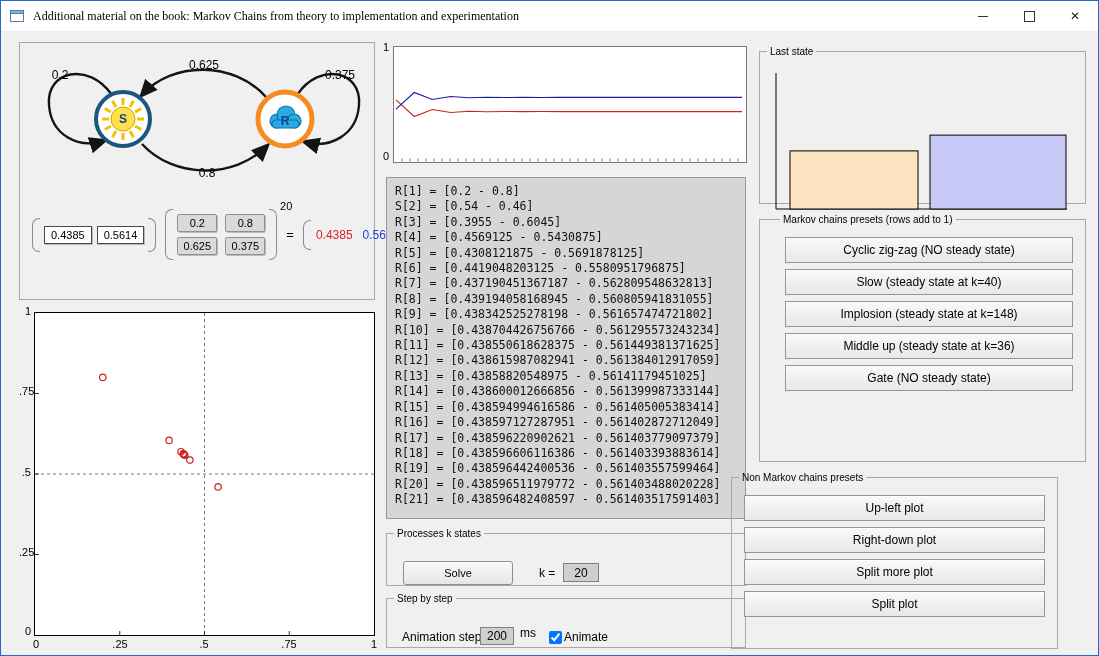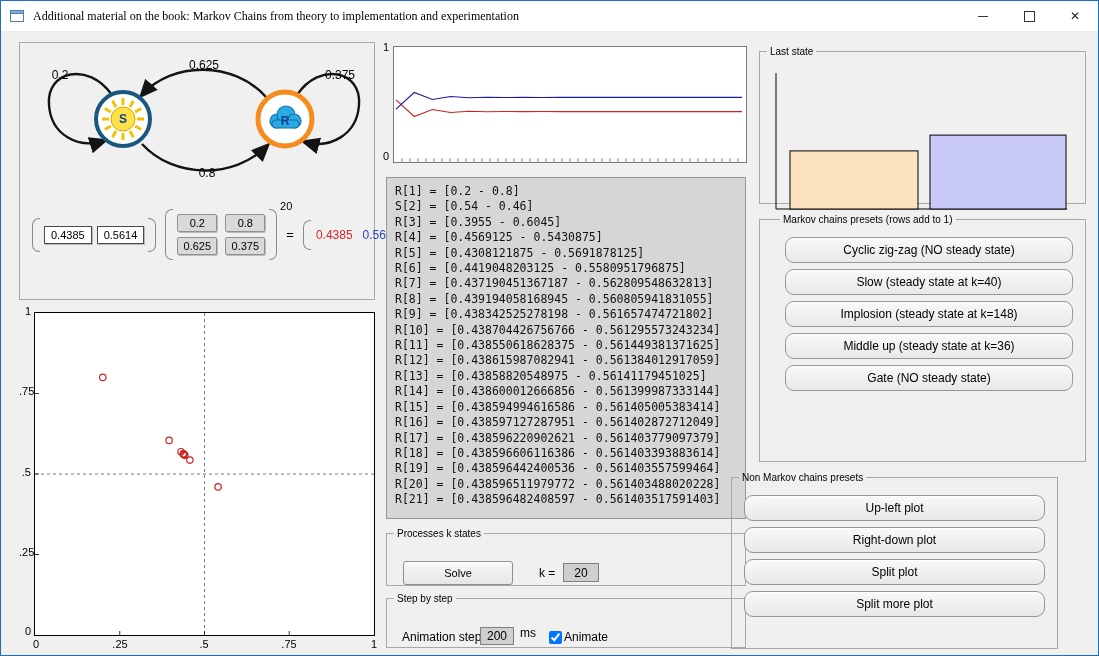--- a/index.html
+++ b/index.html
@@ -64,21 +64,21 @@
   #step-group{left:385px;top:561px;width:360px;height:55px;}
   #anim-input{position:absolute;left:93px;top:23px;width:34px;height:18px;}
   #animate-cb{position:absolute;left:158px;top:24px;width:13px;height:13px;}
 
   
   #last-state-group{left:758px;top:14px;width:327px;height:158px;}
   #bars-svg{position:absolute;left:4px;top:14px;}
   #markov-presets-group{left:758px;top:182px;width:327px;height:248px;padding-left:13px;}
   #non-markov-presets-group{left:730px;top:440px;width:327px;height:177px;}
   .preset-col{display:flex;flex-direction:column;gap:6px;padding:12px 12px 0 12px;}
-  .preset-btn{height:26px;width:100%;background:linear-gradient(#f9f9f9,#e8e8e8);border:1px solid #969696;border-radius:9px;
+  .preset-btn{height:26px;width:100%;background:linear-gradient(#f9f9f9,#e8e8e8);border:1px solid #969696;border-radius:0;
     font-family:"Liberation Sans",sans-serif;font-size:12px;color:#000;box-shadow:inset 0 1px 0 #fff;}
 </style>
 </head>
 <body>
 
 <div class="window">
 
   <div class="titlebar">
     <svg class="app-icon" viewBox="0 0 16 14">
       <rect x="1.5" y="1.5" width="13" height="11" fill="#ffffff" stroke="#5a7ca8" stroke-width="1"></rect>
@@ -328,19 +328,19 @@
           <button class="preset-btn">Middle up (steady state at k=36)</button>
           <button class="preset-btn">Gate (NO steady state)</button>
         </div>
     </fieldset>
 
     <fieldset id="non-markov-presets-group">
       <legend>Non Markov chains presets</legend>
       <div class="preset-col">
           <button class="preset-btn">Up-left plot</button>
           <button class="preset-btn">Right-down plot</button>
+          <button class="preset-btn">Split more plot</button>
           <button class="preset-btn">Split plot</button>
-          <button class="preset-btn">Split more plot</button>
         </div>
     </fieldset>
 
   </div>
 </div>
 
 </body></html>

